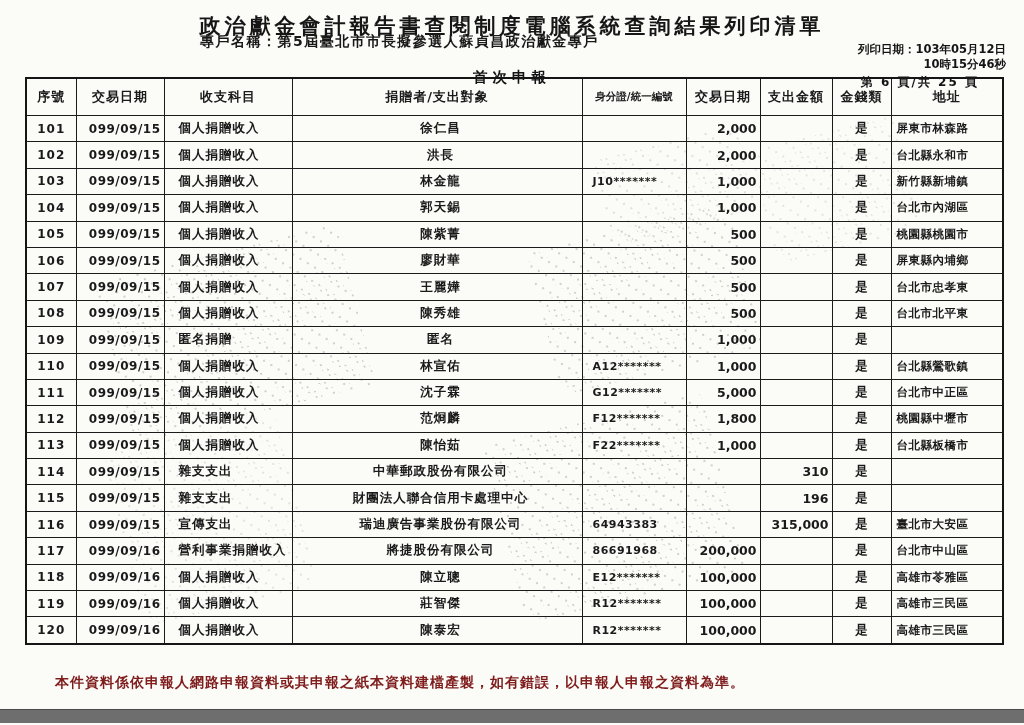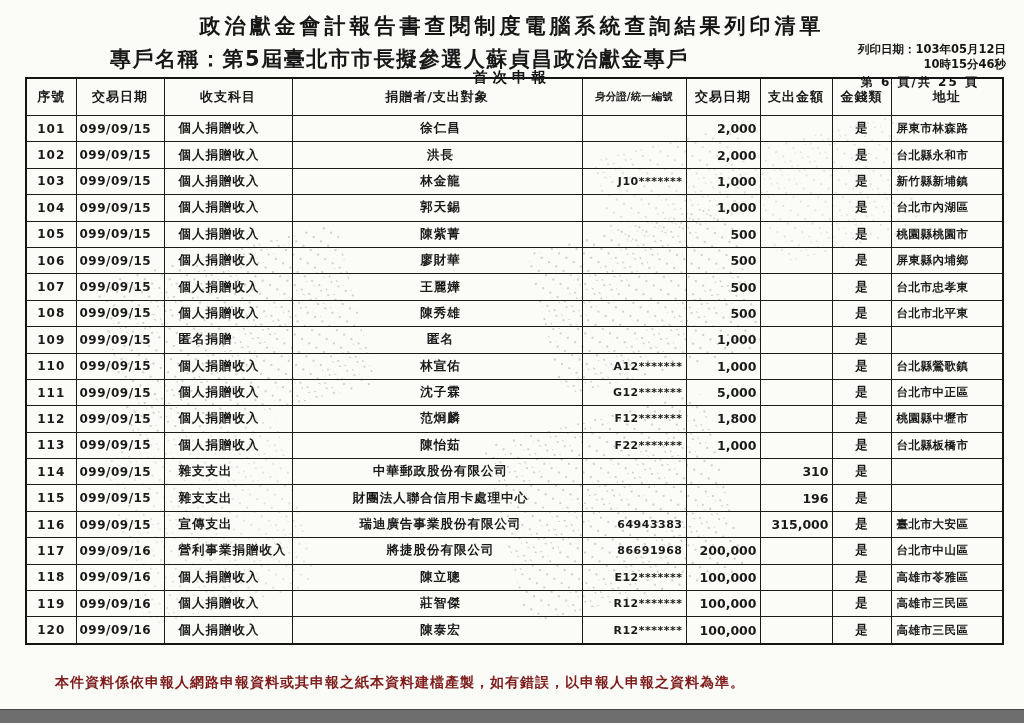--- a/index.html
+++ b/index.html
@@ -11,22 +11,22 @@
   }
   .page{position:absolute;inset:0;}
 
   
   .doc-title{
     position:absolute;top:12px;left:0;width:100%;
     text-align:center;font-size:21px;font-weight:bold;
     letter-spacing:4px;color:#161616;
   }
   .doc-subtitle{
-    position:absolute;top:45px;left:0;width:78%;
-    text-align:center;font-size:21px;font-weight:bold;
+    position:absolute;top:33px;left:0;width:78%;
+    text-align:center;font-size:14px;font-weight:bold;
     letter-spacing:1.5px;color:#181818;
   }
   .doc-reporttype{
     position:absolute;top:68px;left:0;width:100%;
     text-align:center;font-size:14.5px;font-weight:bold;letter-spacing:5px;
   }
   .print-meta{
     position:absolute;top:42px;right:18px;width:230px;
     text-align:right;font-size:11.5px;font-weight:bold;line-height:15px;
   }
@@ -44,24 +44,24 @@
   th,td{
     border:1.6px solid #1b1b1b;
     padding:0 3px;overflow:hidden;white-space:nowrap;
     font-weight:bold;color:#1a1a1a;
   }
   table{border:2.6px solid #151515;}
   thead th{height:36px;font-size:13px;text-align:center;letter-spacing:1px;}
   thead th.h-id{font-size:10.5px;letter-spacing:0;}
   tbody td{height:25.4px;font-size:12.5px;}
   td.col-seq{text-align:center;font-size:12px;letter-spacing:1px;}
-  td.col-date{text-align:left;font-size:12px;letter-spacing:.5px;}
+  td.col-date{text-align:right;font-size:12px;letter-spacing:.5px;}
   td.col-category{text-align:left;padding-left:14px;letter-spacing:1px;}
   td.col-target{text-align:center;padding-left:10px;letter-spacing:1px;}
-  td.col-id{text-align:right;padding-left:25px;font-size:11px;letter-spacing:.5px;margin-top:32px;}
+  td.col-id{text-align:left;padding-left:10px;font-size:11px;letter-spacing:.5px;margin-top:32px;}
   td.col-income,td.col-expense{text-align:right;padding-right:3px;font-size:12.5px;}
   td.col-money{text-align:center;}
   td.col-address{text-align:left;padding-left:5px;font-size:11.5px;letter-spacing:.5px;}
 
   
   .footer-note{
     position:absolute;top:674px;left:55px;
     font-size:14px;font-weight:bold;letter-spacing:1px;color:#7f1d1d;
   }
 

